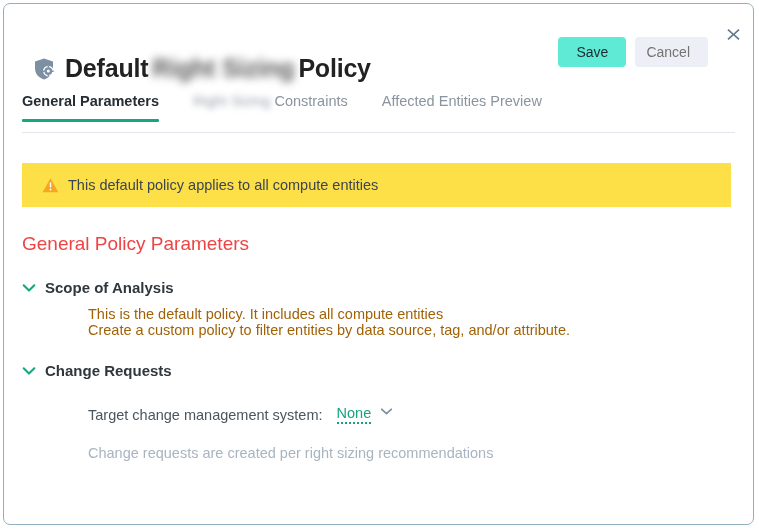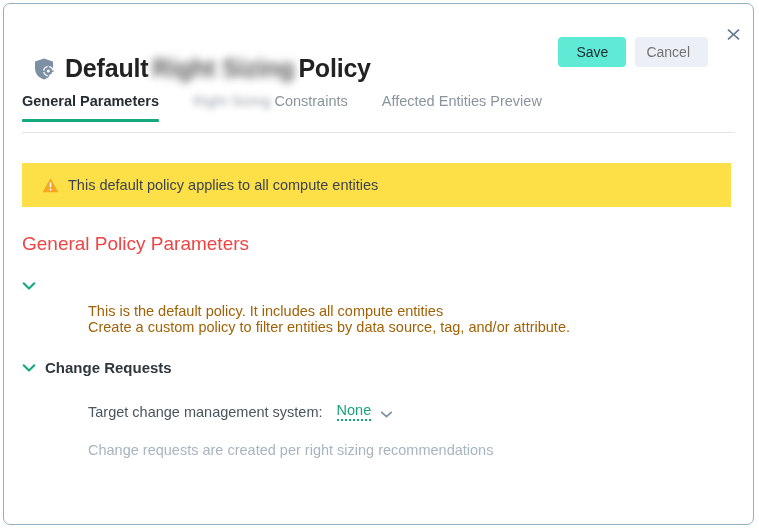--- a/index.html
+++ b/index.html
@@ -225,21 +225,21 @@
     align-items: center;
     margin-top: 16px;
   }
   .field-label {
     font-size: 14.5px;
     color: #4b555e;
     margin-right: 14px;
   }
   .dropdown {
     display: flex;
-    align-items: flex-end;
+    align-items: flex-start;
     cursor: pointer;
   }
   .dropdown-value {
     font-size: 14.5px;
     color: #19a37c;
     border-bottom: 2px dotted #19a37c;
     padding-bottom: 1px;
   }
   .dropdown-caret {
     width: 13px;
@@ -318,20 +318,21 @@
 
   <div class="content">
 
     <div class="section-title">General Policy Parameters</div>
 
     <div class="group">
       <div class="group-header">
         <svg class="chevron" viewBox="0 0 14 14" aria-hidden="true">
           <path d="M1.7 4.3 L7 9.6 L12.3 4.3" stroke="#13a97f" stroke-width="2.1" fill="none" stroke-linecap="round" stroke-linejoin="round"></path>
         </svg>
+        <span class="group-label">Scope of Analysis</span>
       </div>
       <div class="group-body">
         <div class="body-line">This is the default policy. It includes all compute entities</div>
         <div class="body-line">Create a custom policy to filter entities by data source, tag, and/or attribute.</div>
       </div>
     </div>
 
     <div class="group">
       <div class="group-header">
         <svg class="chevron" viewBox="0 0 14 14" aria-hidden="true">

